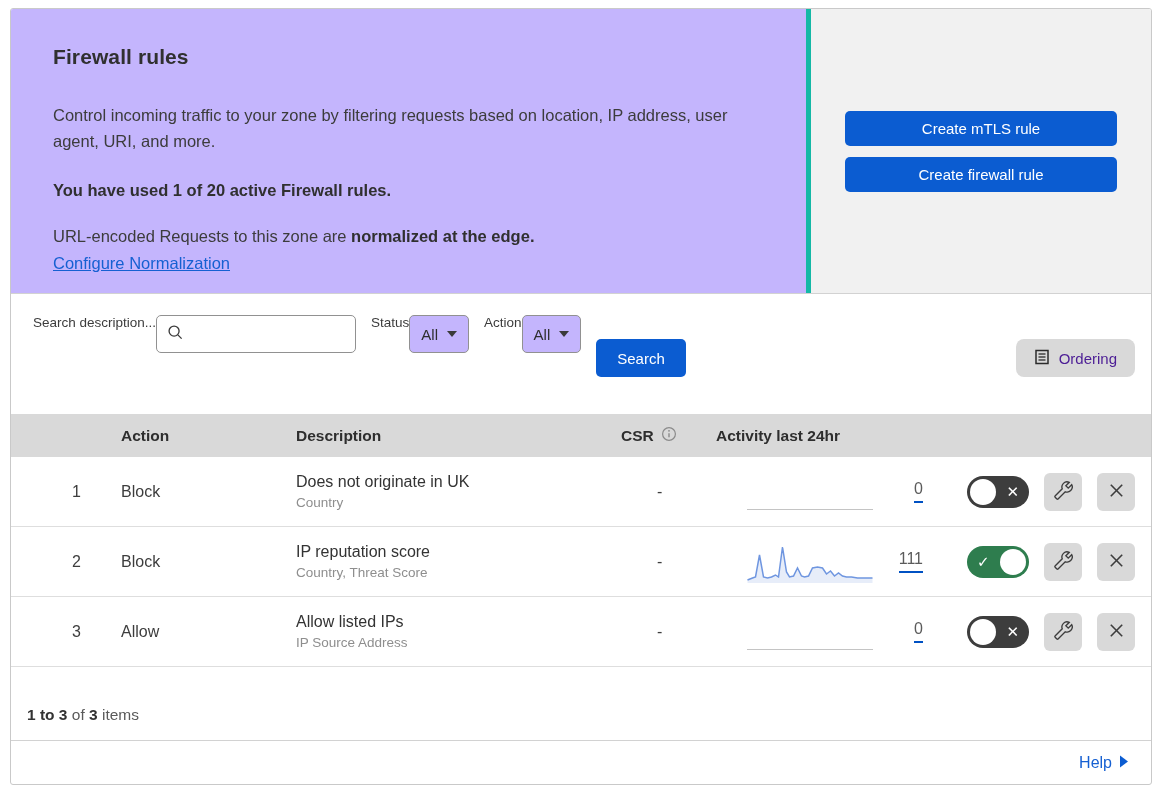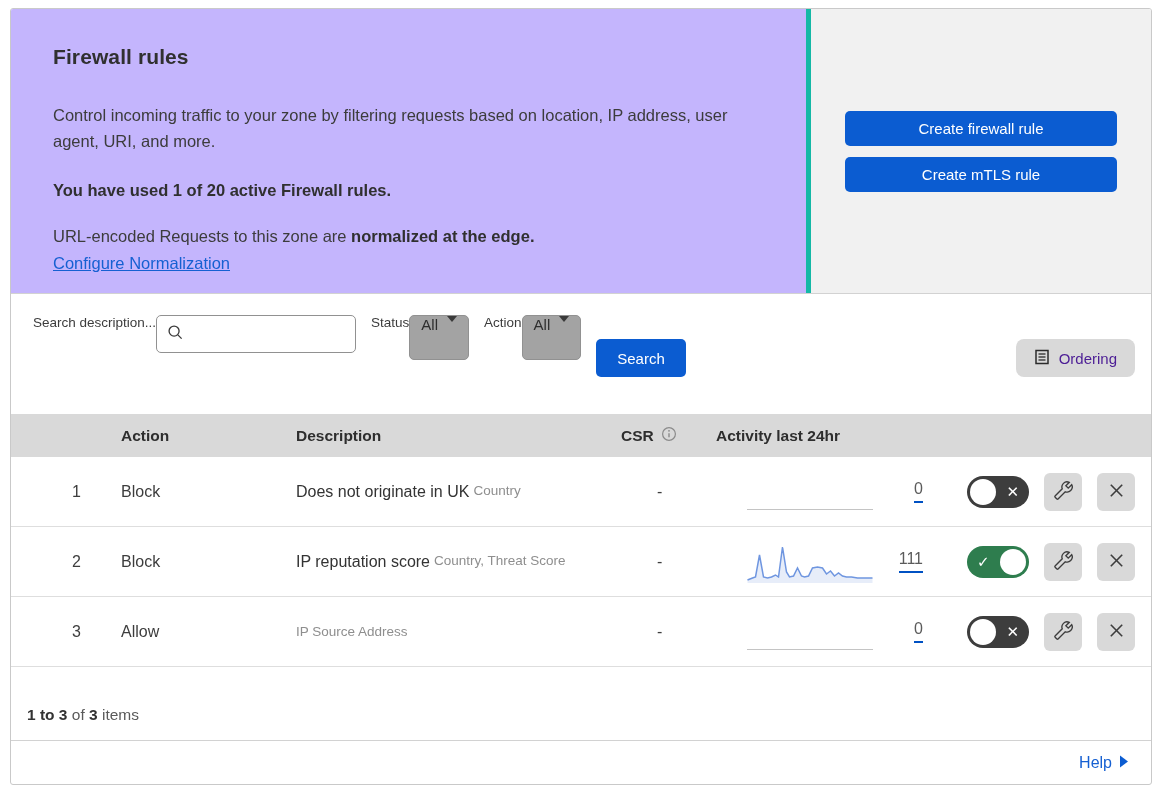--- a/index.html
+++ b/index.html
@@ -23,35 +23,35 @@
     width: 272px; height: 35px; border: none; border-radius: 5px;
     background: #0b5cd1; color: #fff; font-size: 15px; font-family: inherit; cursor: pointer;
     display: flex; align-items: center; justify-content: center;
   }
   
   .filter-bar { height: 120px; flex: 0 0 auto; padding: 21px 16px 0 22px; display: flex; align-items: flex-start; }
   .fgroup { display: flex; flex-direction: row; margin-right: 15px; }
   .flabel { font-size: 13.5px; color: #3c3c3c; height: 17px; margin-bottom: 7px; }
   .search-box { width: 200px; height: 38px; border: 1px solid #919191; border-radius: 5px; background: #fff; display: flex; align-items: center; padding: 0 10px; }
   .search-box input { border: none; outline: none; flex: 1; min-width: 0; font-size: 15px; font-family: inherit; margin-left: 8px; background: transparent; }
-  .select-box { height: 45px; border: 1px solid #919191; border-radius: 5px; background: #a3a3a3; display: flex; gap: 9px; padding: 0 11px; font-size: 15px; color: #2e2e2e; cursor: pointer; }
+  .select-box { height: 38px; border: 1px solid #919191; border-radius: 5px; background: #c4b5fd; display: flex; align-items: center; gap: 9px; padding: 0 11px; font-size: 15px; color: #2e2e2e; cursor: pointer; }
   .caret { width: 0; height: 0; border-left: 5px solid transparent; border-right: 5px solid transparent; border-top: 6px solid #3a3a3a; }
   .btn-search { margin-top: 24px; height: 38px; padding: 0 21px; border: none; border-radius: 5px; background: #0b5cd1; color: #fff; font-size: 15px; font-family: inherit; cursor: pointer; text-align: center; }
   .btn-ordering { margin-left: auto; margin-top: 24px; height: 38px; padding: 0 18px; border: none; border-radius: 8px; background: #d9d9d9; color: #4c1d95; font-size: 15px; font-family: inherit; cursor: pointer; display: flex; align-items: center; gap: 9px; }
   
   .grid { display: grid; grid-template-columns: 90px 175px 325px 90px 240px 1fr; align-items: center; }
   .thead { background: #d9d9d9; height: 43px; flex: 0 0 auto; font-size: 15.5px; font-weight: 600; color: #2e2e2e; }
   .th-action { padding-left: 20px; }
   .th-desc { padding-left: 20px; }
   .th-csr { padding-left: 20px; display: flex; align-items: center; gap: 7px; }
   .th-activity { padding-left: 25px; }
   .row { height: 70px; border-bottom: 1px solid #dedede; }
   .c-num { text-align: right; padding-right: 20px; font-size: 16px; color: #3d3d3d; }
   .c-action { padding-left: 20px; font-size: 16px; color: #3d3d3d; }
-  .c-desc { padding-left: 20px; display: flex; gap: 4px; }
+  .c-desc { padding-left: 20px; display: flex; flex-direction: column; gap: 4px; }
   .desc-title { font-size: 16px; color: #333; }
   .desc-sub { font-size: 13.5px; color: #8e8e8e; }
   .c-csr { padding-left: 56px; font-size: 16px; color: #3d3d3d; }
   .c-activity { display: flex; align-items: center; padding-left: 56px; padding-right: 8px; }
   .spark-wrap { width: 126px; height: 42px; display: flex; align-items: flex-end; }
   .spark-flat { width: 100%; border-bottom: 1px solid #c4c4c4; margin-bottom: 3px; }
   .count-wrap { margin-left: auto; }
   .count-link { display: inline-block; font-size: 16px; color: #5b5b5b; text-decoration: none; border-bottom: 2px solid #0051c3; padding-bottom: 3px; line-height: 1.05; cursor: pointer; }
   .c-controls { display: flex; align-items: center; justify-content: flex-end; gap: 15px; padding-right: 16px; }
   .toggle { position: relative; width: 62px; height: 32px; border-radius: 16px; cursor: pointer; flex: 0 0 auto; }
@@ -77,22 +77,22 @@
 
   <div class="top">
     <div class="top-left">
       <div class="page-title">Firewall rules</div>
       <div class="page-desc">Control incoming traffic to your zone by filtering requests based on location, IP address, user agent, URI, and more.</div>
       <div class="usage">You have used 1 of 20 active Firewall rules.</div>
       <div class="norm"><span>URL-encoded Requests to this zone are </span><b>normalized at the edge.</b></div>
       <a class="norm-link">Configure Normalization</a>
     </div>
     <div class="top-right">
+      <button class="btn-primary">Create mTLS rule</button>
       <button class="btn-primary">Create firewall rule</button>
-      <button class="btn-primary">Create mTLS rule</button>
     </div>
   </div>
 
   <div class="filter-bar">
     <div class="fgroup">
       <div class="flabel">Search description...</div>
       <div class="search-box">
         <span>
           <svg width="17" height="17" viewBox="0 0 18 18">
               <circle cx="7.5" cy="7.5" r="5.3" fill="none" stroke="#3a3a3a" stroke-width="1.4"></circle>
@@ -231,20 +231,21 @@
               </svg>
           </span>
         </button>
       </div>
     </div>
 
     <div class="grid row">
       <div class="c-num">3</div>
       <div class="c-action">Allow</div>
       <div class="c-desc">
+        <span class="desc-title">Allow listed IPs</span>
         <span class="desc-sub">IP Source Address</span>
       </div>
       <div class="c-csr">-</div>
       <div class="c-activity">
         <div class="spark-wrap">
             <div class="spark-flat"></div>
           </div>
         <div class="count-wrap">
           <a class="count-link">0</a>
         </div>

